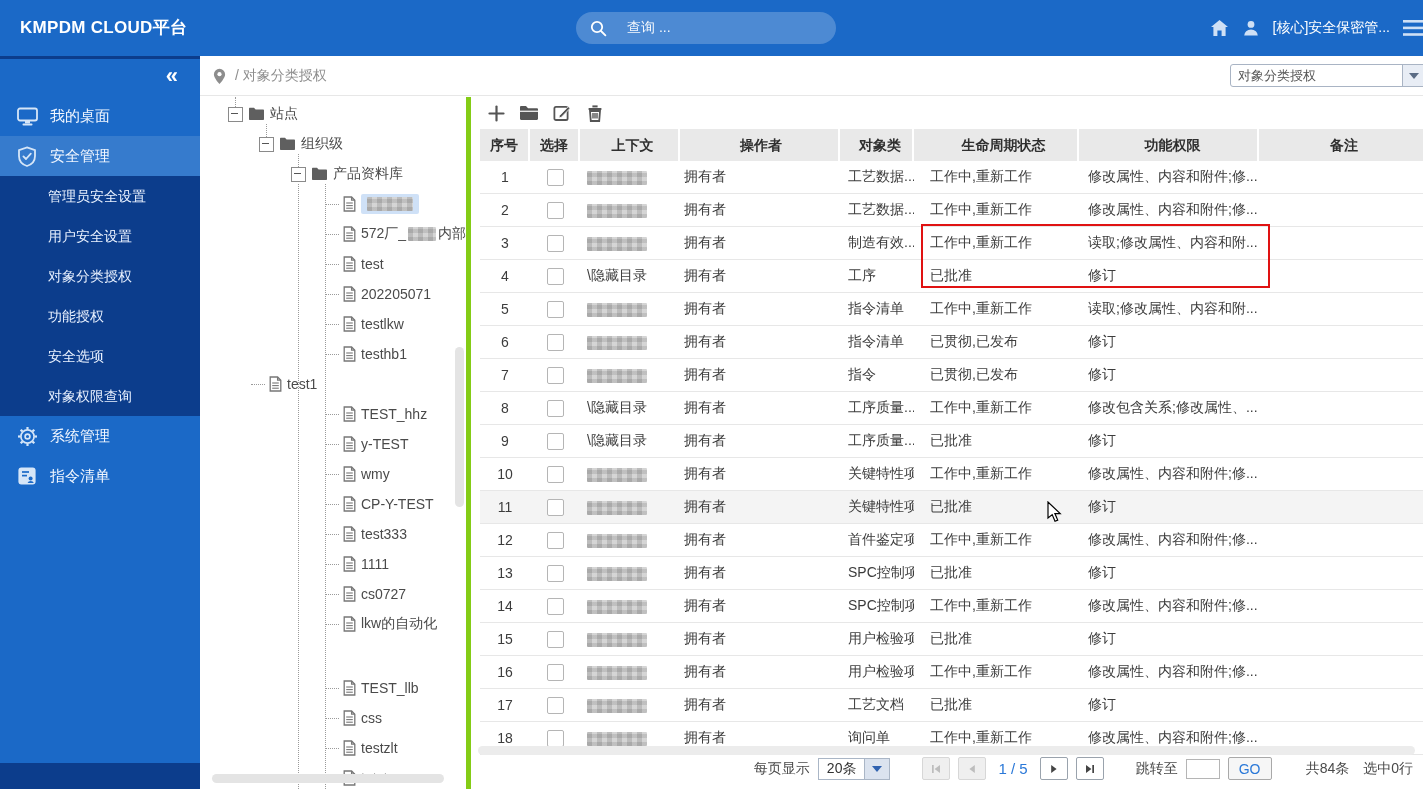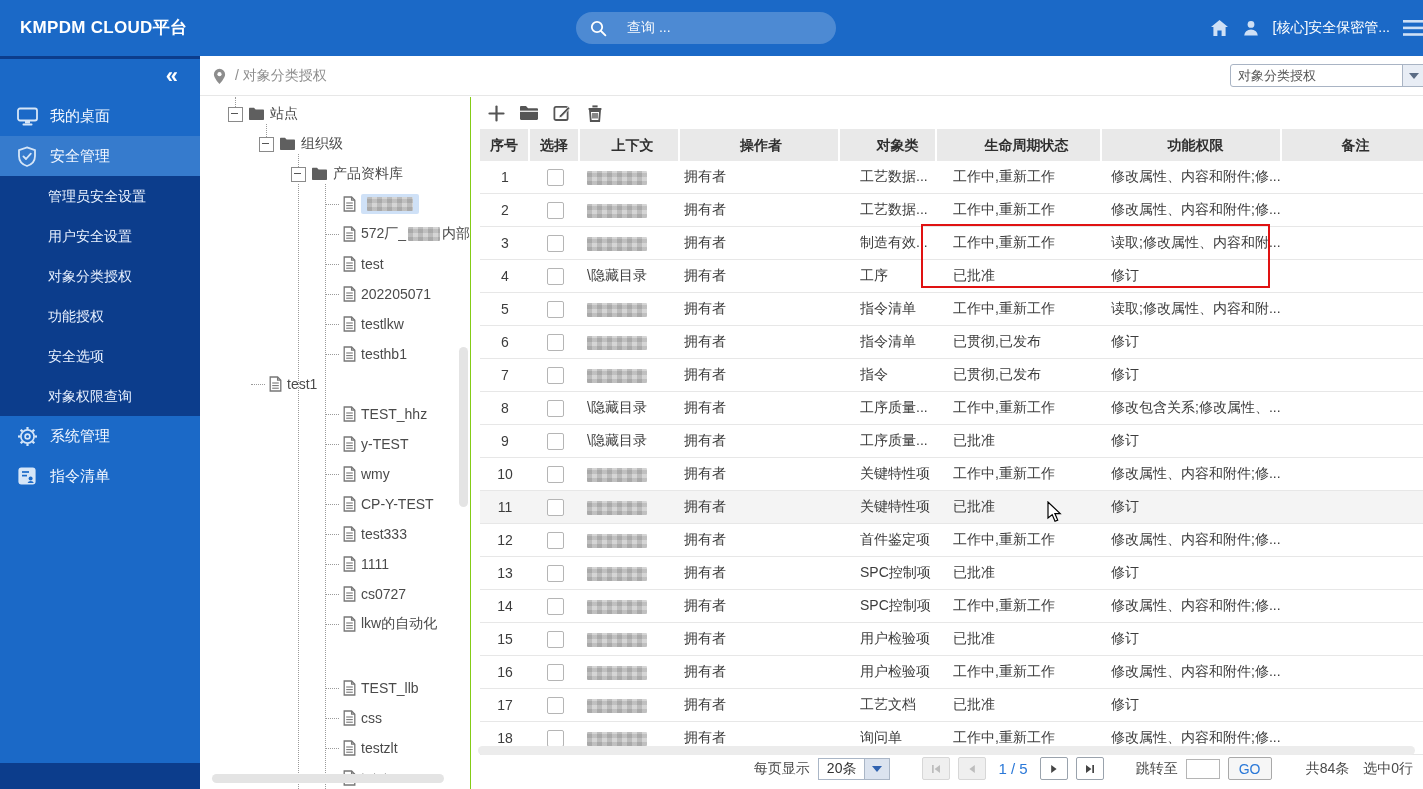--- a/index.html
+++ b/index.html
@@ -32,21 +32,21 @@
   .content{position:absolute;left:200px;top:56px;width:1223px;height:733px;background:#fff;}
   .crumb-bar{position:absolute;left:0;top:0;width:100%;height:40px;border-bottom:1px solid #e7e7e7;box-sizing:border-box;}
   .crumb{position:absolute;left:13px;top:0;height:40px;display:flex;align-items:center;gap:9px;color:#8d8d8d;font-size:14px;}
   .view-select{position:absolute;right:-3px;top:8px;width:196px;height:23px;border:1px solid #a9b4c4;border-radius:3px;
      background:#fff;display:flex;align-items:center;box-sizing:border-box;cursor:pointer;}
   .view-select .vs-label{flex:1;padding-left:7px;font-size:13px;color:#555;white-space:nowrap;overflow:hidden;}
   .view-select .vs-arrow{width:22px;height:100%;background:#e8edf5;border-left:1px solid #a9b4c4;
      display:flex;align-items:center;justify-content:center;}
   .tri-down{width:0;height:0;border-left:5px solid transparent;border-right:5px solid transparent;border-top:6px solid #5b6c85;}
   
-  .tree-panel{position:absolute;left:0;top:41px;width:271px;height:692px;border-right:1px solid #84cc16;
+  .tree-panel{position:absolute;left:0;top:41px;width:271px;height:692px;border-right:5px solid #84cc16;
       box-sizing:border-box;overflow:hidden;background:#fff;}
   .vline{position:absolute;border-left:1px dotted #9a9a9a;width:0;}
   .tree-rows{position:absolute;left:0;top:2px;width:100%;}
   .tree-row{height:30px;display:flex;align-items:center;white-space:nowrap;font-size:14px;color:#4a4a4a;cursor:pointer;}
   .tree-row .lbl{margin-left:5px;}
   .ebox{width:13px;height:13px;border:1px solid #8a8a8a;background:#fff;position:relative;flex:0 0 auto;margin-right:5px;}
   .ebox::after{content:"";position:absolute;left:2px;top:5px;width:7px;height:1px;background:#555;}
   .leaf-stub{width:14px;border-top:1px dotted #9a9a9a;flex:0 0 auto;margin-right:4px;}
   .redact{display:inline-block;height:14px;border-radius:1px;
       background:repeating-linear-gradient(90deg,#c8c8c8 0 5px,#e2e2e2 5px 10px),
@@ -64,21 +64,21 @@
   .g-head .th{font-weight:bold;font-size:14px;color:#2f2f2f;text-align:center;line-height:32px;
       border-right:2px solid #fff;box-sizing:border-box;white-space:nowrap;overflow:hidden;}
   .g-head .th:last-child{border-right:none;}
   .g-row{display:flex;height:32px;border-bottom:1px solid #e7e7e7;align-items:center;font-size:14px;color:#3c3c3c;background:#fff;}
   .g-row.hl{background:#f4f4f4;}
   .cell{white-space:nowrap;overflow:hidden;box-sizing:border-box;flex:0 0 auto;}
   .w0{width:50px;text-align:center;}
   .w1{width:50px;display:flex;justify-content:center;}
   .w2{width:100px;padding-left:7px;}
   .w3{width:160px;padding-left:4px;}
-  .w4{width:97px;padding-left:20px;}
+  .w4{width:74px;padding-left:8px;}
   .w5{width:165px;padding-left:16px;}
   .w6{width:180px;padding-left:9px;}
   .w7{flex:1 1 auto;padding-left:6px;}
   .cbx{width:15px;height:15px;border:1px solid #b5b5b5;background:#fff;border-radius:2px;cursor:pointer;}
   .hscroll-table{position:absolute;left:6px;top:649px;width:937px;height:9px;border-radius:5px;background:#ececec;}
   
   .pager{position:absolute;left:0;top:660px;width:943px;margin-left:8px;display:flex;align-items:center;
       justify-content:flex-end;font-size:14px;color:#4a4a4a;gap:8px;}
   .pg-group{display:flex;align-items:center;gap:8px;}
   .psize{display:flex;align-items:center;border:1px solid #aab6c6;height:22px;box-sizing:border-box;cursor:pointer;}

